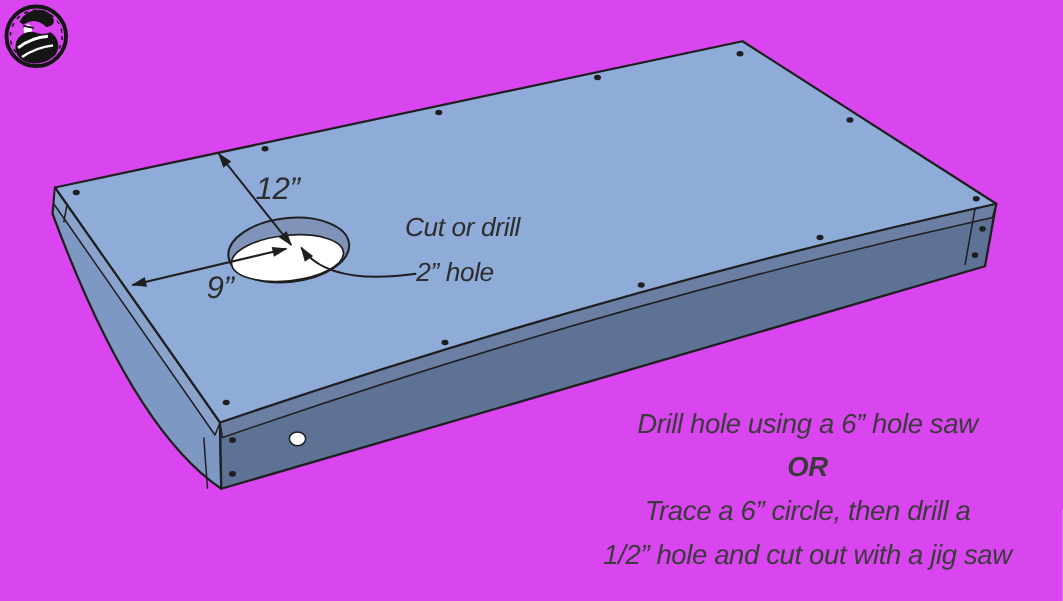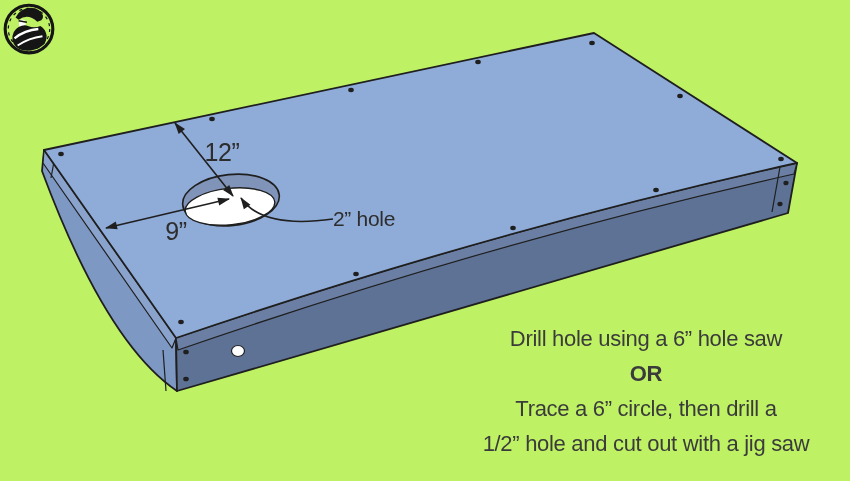--- a/index.html
+++ b/index.html
@@ -38,21 +38,21 @@
   .instructions .or-line{font-weight:700;}
   .logo{
     position:absolute;
     left:17px;top:407px;
     width:58px;height:58px;
   }
 </style>
 </head>
 <body>
 
-<div class="stage" style="background: #bef264;">
+<div class="stage" style="background: #d946ef; font-style: italic;">
 
   <svg width="850" height="481" viewBox="0 0 850 481">
     <defs>
       <marker id="arrow" markerWidth="14" markerHeight="10" refX="12" refY="5" orient="auto-start-reverse" markerUnits="userSpaceOnUse">
         <path d="M1,1 L13,5 L1,9 Z" fill="#1f1f1f"></path>
       </marker>
     </defs>
 
     <path d="M44,150 L176,338 L177,391 Q106,343 42,171 Z" stroke-width="1.8" stroke-linejoin="round" fill="#7e98c4" stroke="#1f1f1f"></path>
 
@@ -96,20 +96,21 @@
     <ellipse cx="230" cy="206.5" rx="45" ry="18.2" transform="rotate(-6 230 206.5)" stroke-width="1.4" fill="#ffffff" stroke="#1f1f1f"></ellipse>
 
     <line x1="175" y1="123" x2="233" y2="196" stroke-width="1.6" marker-start="url(#arrow)" marker-end="url(#arrow)" stroke="#1f1f1f"></line>
     <line x1="106" y1="228" x2="229" y2="199" stroke-width="1.6" marker-start="url(#arrow)" marker-end="url(#arrow)" stroke="#1f1f1f"></line>
     <path d="M333,219 Q262,229 241,198" fill="none" stroke-width="1.6" marker-end="url(#arrow)" stroke="#1f1f1f"></path>
   </svg>
 
   <div class="label dim-label" style="left: 222px; top: 152px; color: rgb(45, 45, 45);">12”</div>
   <div class="label dim-label" style="left: 176px; top: 231px; color: rgb(45, 45, 45);">9”</div>
 
+  <div class="label callout-line" style="left: 370px; top: 183px; color: rgb(45, 45, 45);">Cut or drill</div>
   <div class="label callout-line" style="left: 364px; top: 219px; color: rgb(45, 45, 45);">2” hole</div>
 
   <div class="instructions" style="color: rgb(59, 59, 59);">
     <div>Drill hole using a 6” hole saw</div>
     <div class="or-line">OR</div>
     <div>Trace a 6” circle, then drill a</div>
     <div>1/2” hole and cut out with a jig saw</div>
   </div>
 
   <svg class="logo" viewBox="0 0 56 56">

